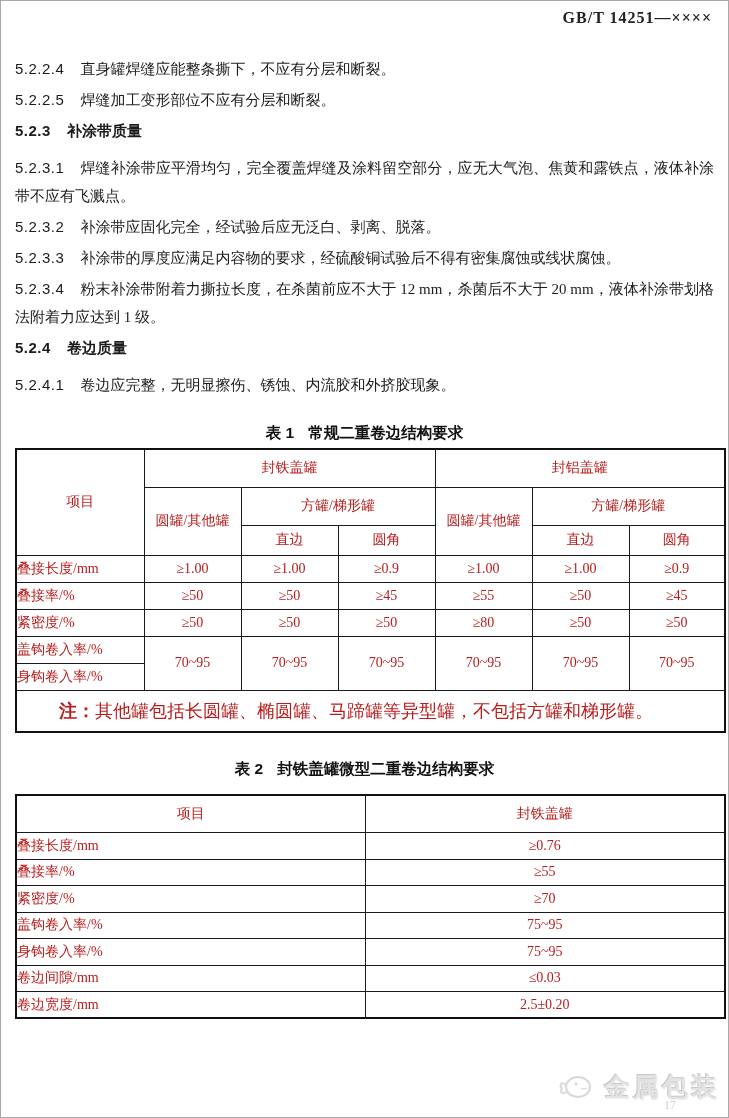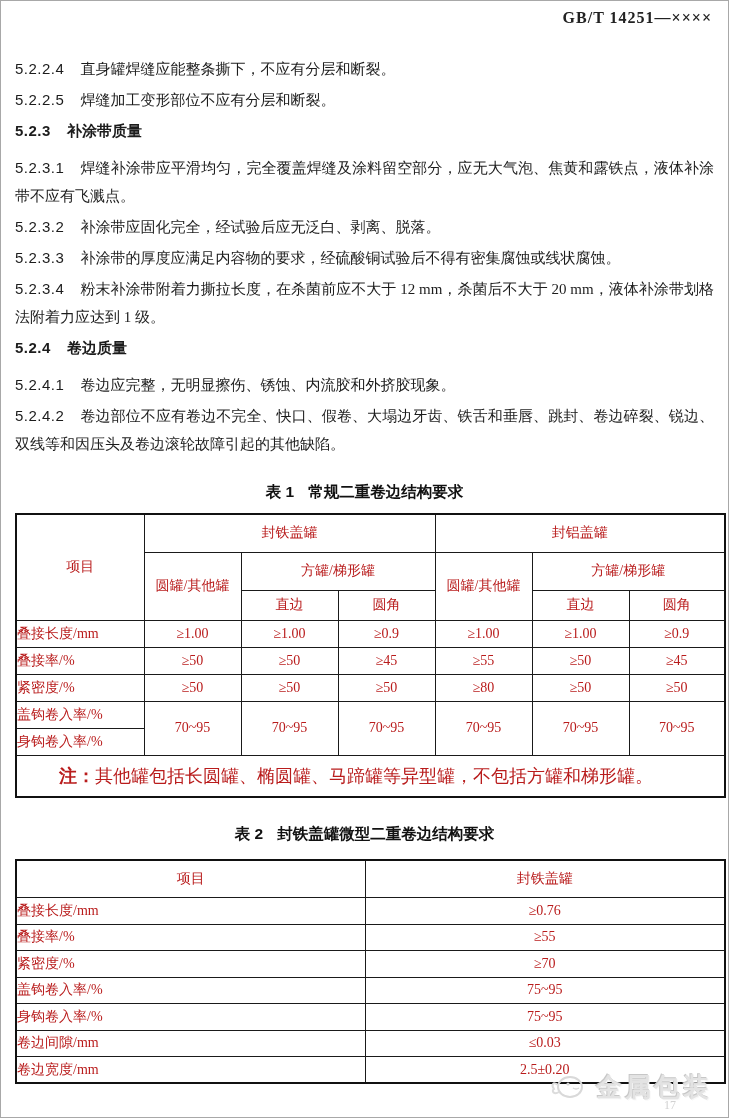--- a/index.html
+++ b/index.html
@@ -49,21 +49,21 @@
   .sec-heading .cnum { font-weight: bold; }
   .gap-before { margin-top: 9px; }
   
   .table-title {
     text-align: center;
     font-family: "Liberation Sans", "DejaVu Sans", sans-serif;
     font-weight: bold;
     font-size: 15.5px;
     color: #111;
   }
-  .table-title-1 { margin-top: 24px; margin-bottom: 10px; }
+  .table-title-1 { margin-top: 24px; margin-bottom: 4px; }
   .table-title-2 { margin-top: 26px; margin-bottom: 14px; }
   .table-title .tlabel { margin-right: 14px; }
   
   table {
     border-collapse: collapse;
     width: 709px;
     margin: 0 auto;
     table-layout: fixed;
   }
   td, th {
@@ -87,21 +87,21 @@
     height: 36px;
     font-size: 18px;
   }
   .note-cell .note-label { font-weight: bold; font-family: "Liberation Sans", "DejaVu Sans", sans-serif; }
   .t2 { border: 2px solid #111; }
   .t2 .hrow td { height: 38px; }
   .t2 .drow td { height: 26.5px; }
   
   .watermark {
     position: absolute;
-    right: 16px;
+    right: 8px;
     bottom: 12px;
     display: flex;
     align-items: flex-end;
     gap: 8px;
     user-select: none;
   }
   .wm-text {
     font-family: "Liberation Sans", "DejaVu Sans", sans-serif;
     font-weight: bold;
     font-size: 26px;
@@ -127,21 +127,20 @@
   <div class="clauses">
     <p class="clause"><span class="cnum">5.2.2.4</span><span class="ctext">直身罐焊缝应能整条撕下，不应有分层和断裂。</span></p>
     <p class="clause"><span class="cnum">5.2.2.5</span><span class="ctext">焊缝加工变形部位不应有分层和断裂。</span></p>
     <p class="clause sec-heading"><span class="cnum">5.2.3</span><span class="ctext">补涂带质量</span></p>
     <p class="clause gap-before"><span class="cnum">5.2.3.1</span><span class="ctext">焊缝补涂带应平滑均匀，完全覆盖焊缝及涂料留空部分，应无大气泡、焦黄和露铁点，液体补涂带不应有飞溅点。</span></p>
     <p class="clause"><span class="cnum">5.2.3.2</span><span class="ctext">补涂带应固化完全，经试验后应无泛白、剥离、脱落。</span></p>
     <p class="clause"><span class="cnum">5.2.3.3</span><span class="ctext">补涂带的厚度应满足内容物的要求，经硫酸铜试验后不得有密集腐蚀或线状腐蚀。</span></p>
     <p class="clause"><span class="cnum">5.2.3.4</span><span class="ctext">粉末补涂带附着力撕拉长度，在杀菌前应不大于 12 mm，杀菌后不大于 20 mm，液体补涂带划格法附着力应达到 1 级。</span></p>
     <p class="clause sec-heading"><span class="cnum">5.2.4</span><span class="ctext">卷边质量</span></p>
     <p class="clause gap-before"><span class="cnum">5.2.4.1</span><span class="ctext">卷边应完整，无明显擦伤、锈蚀、内流胶和外挤胶现象。</span></p>
-    <p class="clause"><span class="cnum">5.2.4.2</span><span class="ctext">卷边部位不应有卷边不完全、快口、假卷、大塌边牙齿、铁舌和垂唇、跳封、卷边碎裂、锐边、双线等和因压头及卷边滚轮故障引起的其他缺陷。</span></p>
   </div>
 
   <div class="table-title table-title-1">
     <span class="tlabel">表 1</span><span>常规二重卷边结构要求</span>
   </div>
 
   <table class="t1">
     <colgroup>
       <col style="width:128px">
         <col style="width:97px">

